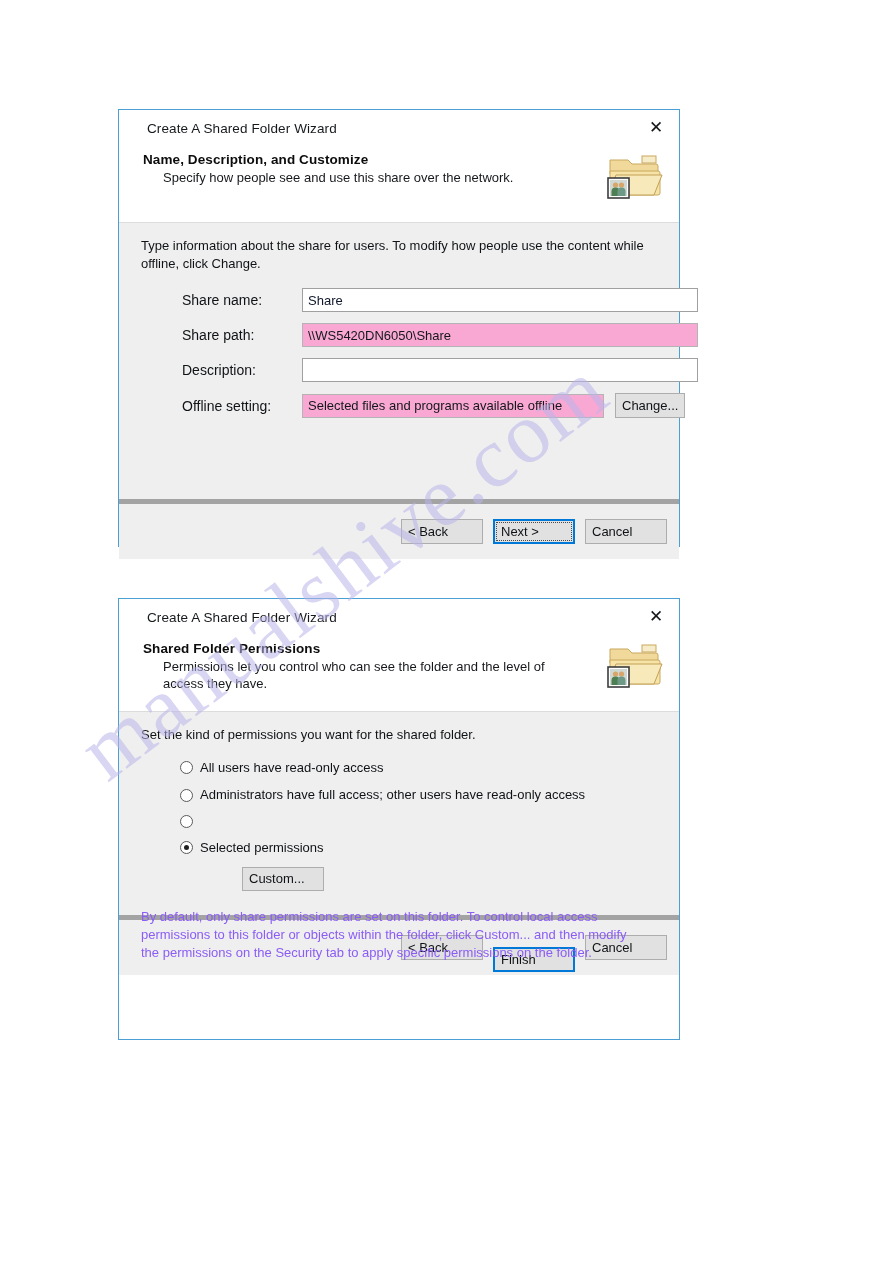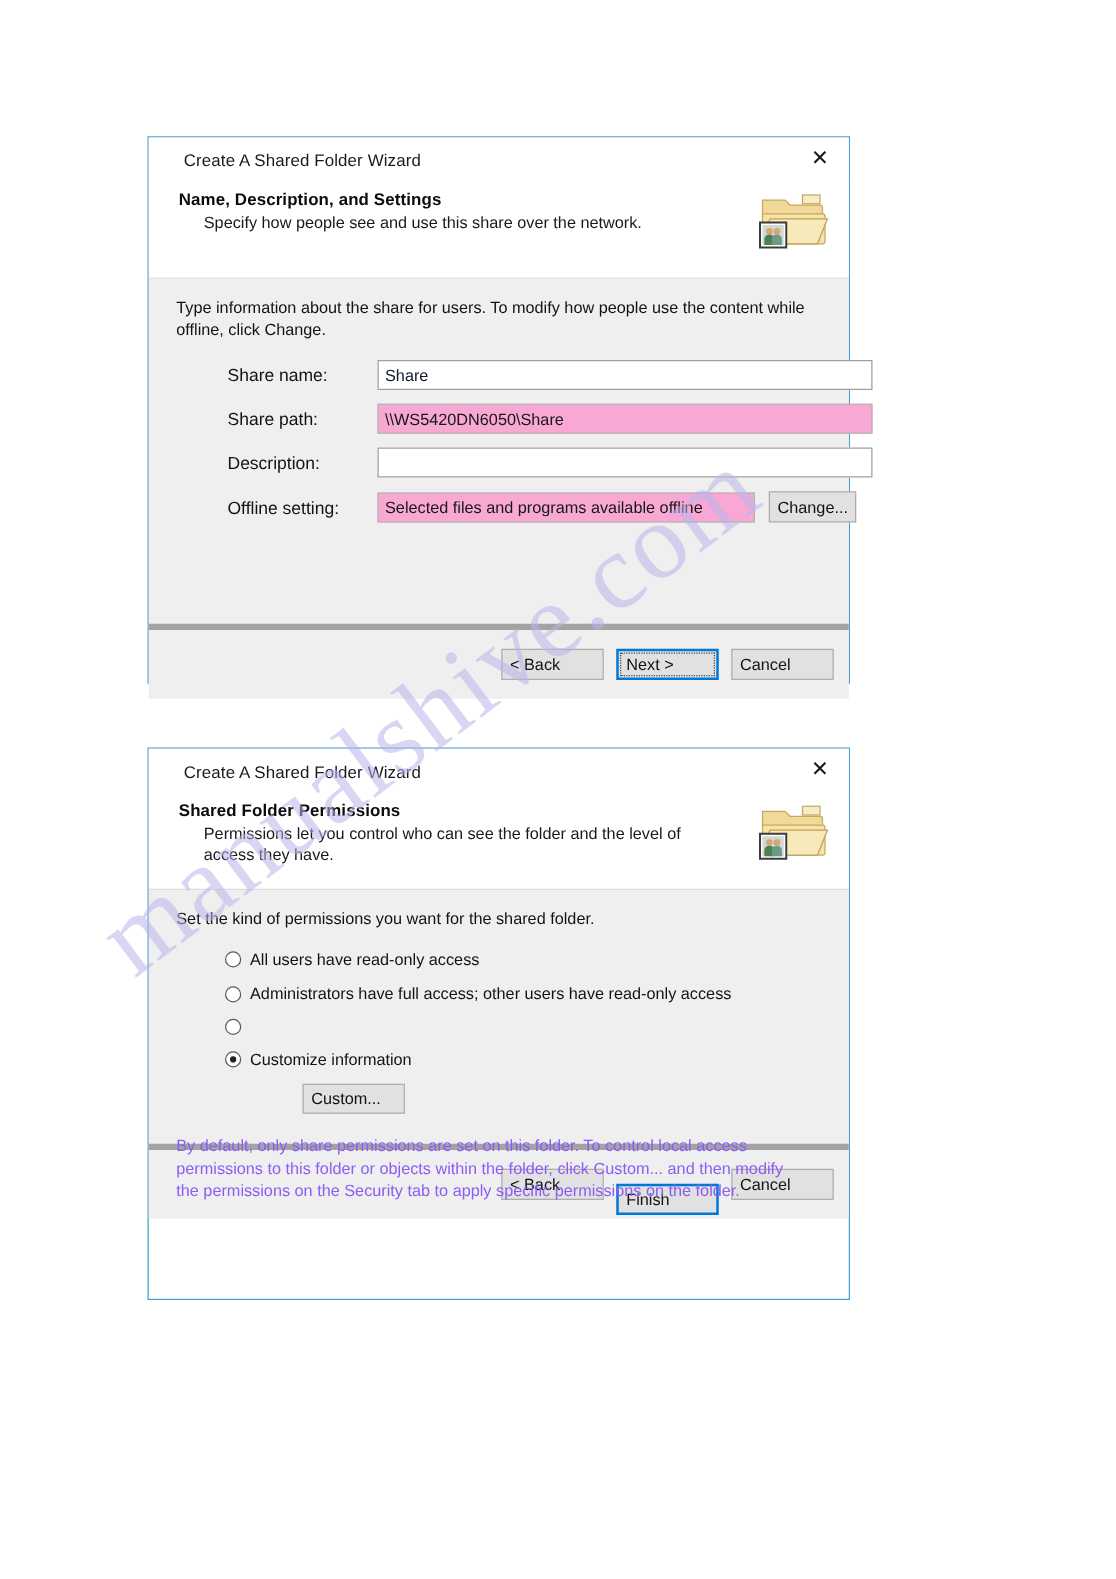--- a/index.html
+++ b/index.html
@@ -252,21 +252,21 @@
 <div class="watermark">manualshive.com</div>
 
 <div class="dialog" id="dialog-1">
 
   <div class="titlebar">
     <span class="title-text">Create A Shared Folder Wizard</span>
     <div class="close-btn">✕</div>
   </div>
 
   <div class="header-band">
-    <div class="header-heading">Name, Description, and Settings</div>
+    <div class="header-heading">Name, Description, and Customize</div>
     <div class="header-sub">Specify how people see and use this share over the network.</div>
 
     <svg class="folder-icon" viewBox="0 0 58 48">
       <path d="M4 6 h18 l4 4 h24 a2 2 0 0 1 2 2 v8 H4 Z" fill="#f0d99a" stroke="#c9a85c" stroke-width="1"></path>
       <rect x="36" y="2" width="14" height="7" fill="#f7ecc9" stroke="#c9a85c" stroke-width="1"></rect>
       <path d="M4 17 h48 a2 2 0 0 1 2 2 v20 a2 2 0 0 1 -2 2 H4 Z" fill="#f6e3a8" stroke="#c9a85c" stroke-width="1"></path>
       <path d="M2 41 L10 21 h46 L48 41 Z" fill="#f8e9ba" stroke="#c2a055" stroke-width="1"></path>
       <rect x="2" y="24" width="21" height="20" fill="#fdfdfd" stroke="#3c3c3c" stroke-width="1.6"></rect>
       <rect x="4" y="26" width="17" height="16" fill="#cfd8d2"></rect>
       <circle cx="9.5" cy="31" r="2.6" fill="#d8a56a"></circle>
@@ -343,21 +343,21 @@
       </div>
       <div class="radio-row">
         <span class="radio-mark"></span>
         <span class="radio-label">Administrators have full access; other users have read-only access</span>
       </div>
       <div class="radio-row">
         <span class="radio-mark"></span>
       </div>
       <div class="radio-row selected">
         <span class="radio-mark"></span>
-        <span class="radio-label">Customize information</span>
+        <span class="radio-label">Selected permissions</span>
       </div>
 
       <div class="btn custom">Custom...</div>
     </div>
 
     <p class="note-text">By default, only share permissions are set on this folder. To control local access permissions to this folder or objects within the folder, click Custom... and then modify the permissions on the Security tab to apply specific permissions on the folder.</p>
   </div>
 
   <div class="footer">
     <div class="btn nav">&lt; Back</div>

